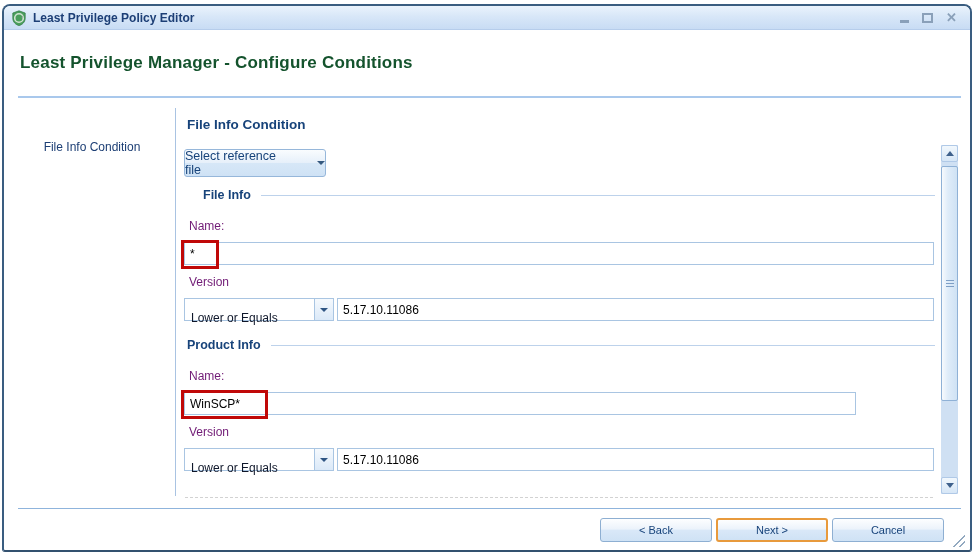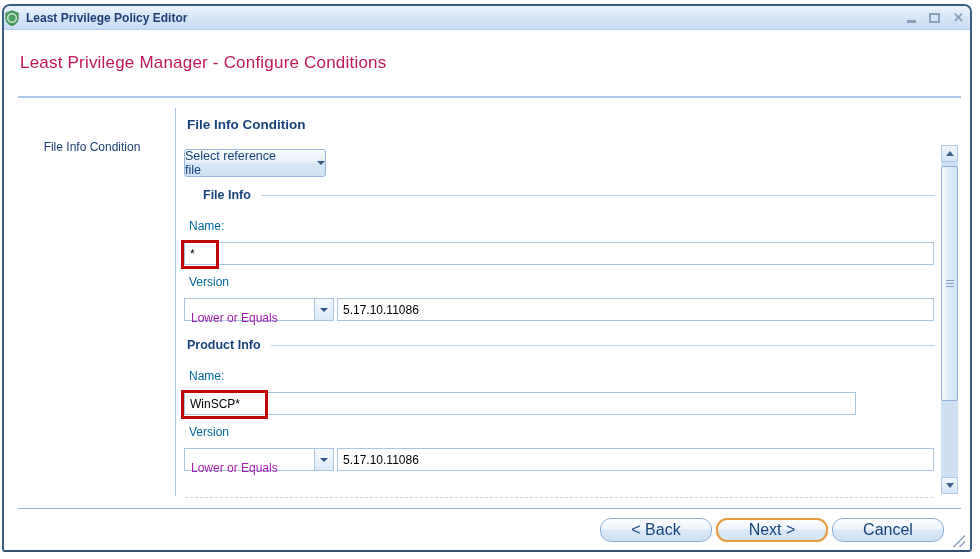--- a/index.html
+++ b/index.html
@@ -20,35 +20,35 @@
     border-radius: 8px 8px 3px 3px;
   }
 
   
   .titlebar {
     position: absolute; left: 0; top: 0; right: 0; height: 24px;
     background: linear-gradient(#eaf3fc 0%, #d8e7f8 45%, #c8dcf4 100%);
     border-bottom: 1px solid #b6cdeb;
     border-radius: 6px 6px 0 0;
     display: flex; align-items: center;
-    padding: 0 0;
+    padding: 0 7px;
   }
   .app-icon { width: 16px; height: 16px; flex: 0 0 16px; }
   .title-text {
     margin-left: 6px; font-size: 12px; font-weight: bold; color: #1d3f76;
   }
   .win-controls { margin-left: auto; display: flex; align-items: center; gap: 13px; padding-right: 6px; }
   .ctrl-min { display: inline-block; width: 9px; height: 3px; background: #8aa0b9; margin-top: 7px; }
   .ctrl-max { display: inline-block; width: 11px; height: 10px; border: 2px solid #8aa0b9; background: transparent; }
   .ctrl-close { color: #8aa0b9; font-size: 13px; font-weight: bold; line-height: 1; }
 
   
   .page-title {
     position: absolute; left: 16px; top: 47px;
-    font-size: 17px; font-weight: normal; color: #be185d;
+    font-size: 17px; font-weight: bold; color: #14532d;
     letter-spacing: .2px;
   }
   .hr-top {
     position: absolute; left: 14px; top: 90px; width: 943px; height: 2px;
     background: #a9c8ec;
   }
 
   
   .sidebar-label {
     position: absolute; left: 8px; top: 134px; width: 160px;
@@ -80,21 +80,21 @@
 
   .sec-row {
     position: absolute; left: 183px; width: 748px;
     display: flex; align-items: center; gap: 10px;
   }
   .sec-row.file-info { top: 182px; padding-left: 16px; }
   .sec-row.product-info { top: 332px; text-align: center; }
   .sec-title { font-size: 12.5px; font-weight: bold; color: #17437a; white-space: nowrap; }
   .sec-line { flex: 1; height: 1px; background: #bdd2eb; margin-top: 1px; }
 
-  .lbl { position: absolute; font-size: 12px; color: #0369a1; }
+  .lbl { position: absolute; font-size: 12px; color: #701a75; }
   .lbl-name1    { left: 185px; top: 213px; }
   .lbl-version1 { left: 185px; top: 269px; }
   .lbl-name2    { left: 185px; top: 363px; }
   .lbl-version2 { left: 185px; top: 419px; }
 
   .txt {
     position: absolute; height: 23px;
     border: 1px solid #a9c5e2; background: #fff;
     font-family: "Liberation Sans", sans-serif;
     font-size: 12px; color: #000; padding: 0 5px; outline: none;
@@ -104,21 +104,21 @@
   .txt-name2 { left: 180px; top: 386px; width: 672px; }
   .txt-ver2  { left: 333px; top: 442px; width: 597px; }
 
   .combo {
     position: absolute; width: 150px; height: 23px;
     border: 1px solid #a9c5e2; background: #fff;
     display: flex; align-items: center;
   }
   .combo1 { left: 180px; top: 292px; }
   .combo2 { left: 180px; top: 442px; }
-  .combo-text { flex: 1; padding: 0 6px; font-size: 12px; color: #a21caf; white-space: nowrap; margin-top: 17px; }
+  .combo-text { flex: 1; padding: 0 6px; font-size: 12px; color: #0f172a; white-space: nowrap; margin-top: 17px; }
   .combo-btn {
     width: 19px; align-self: stretch;
     border-left: 1px solid #a9c5e2;
     background: linear-gradient(#f5f9fd, #dbe9f8);
     display: flex; align-items: center; justify-content: center;
   }
   .combo-btn .dd-arrow { border-top-color: #2f5583; }
 
   .red-box { position: absolute; border: 3px solid #c00808; background: transparent; }
   .red-box-1 { left: 177px; top: 234px; width: 38px; height: 29px; }
@@ -164,23 +164,23 @@
   }
 
   
   .hr-bottom {
     position: absolute; left: 14px; top: 502px; width: 943px; height: 1px;
     background: #8fb4dc;
   }
   .btn {
     position: absolute; top: 512px; height: 24px; width: 112px;
     background: linear-gradient(#fdfeff 0%, #ecf3fb 45%, #d9e8f8 52%, #cfe2f5 100%);
-    border: 1px solid #8eafd2; border-radius: 11px;
+    border: 1px solid #8eafd2; border-radius: 3px;
     font-family: "Liberation Sans", sans-serif;
-    font-size: 16px; color: #17437a;
+    font-size: 11px; color: #17437a;
     cursor: default;
   }
   .btn-back   { left: 596px; }
   .btn-next   { left: 712px; border: 2px solid #e89a3c; }
   .btn-cancel { left: 828px; }
 
   .resize-grip {
     position: absolute; right: 5px; bottom: 3px; width: 13px; height: 13px;
     background: repeating-linear-gradient(135deg, #92a9c0 0 1.5px, transparent 1.5px 4.6px);
     clip-path: polygon(100% 0, 100% 100%, 0 100%);

